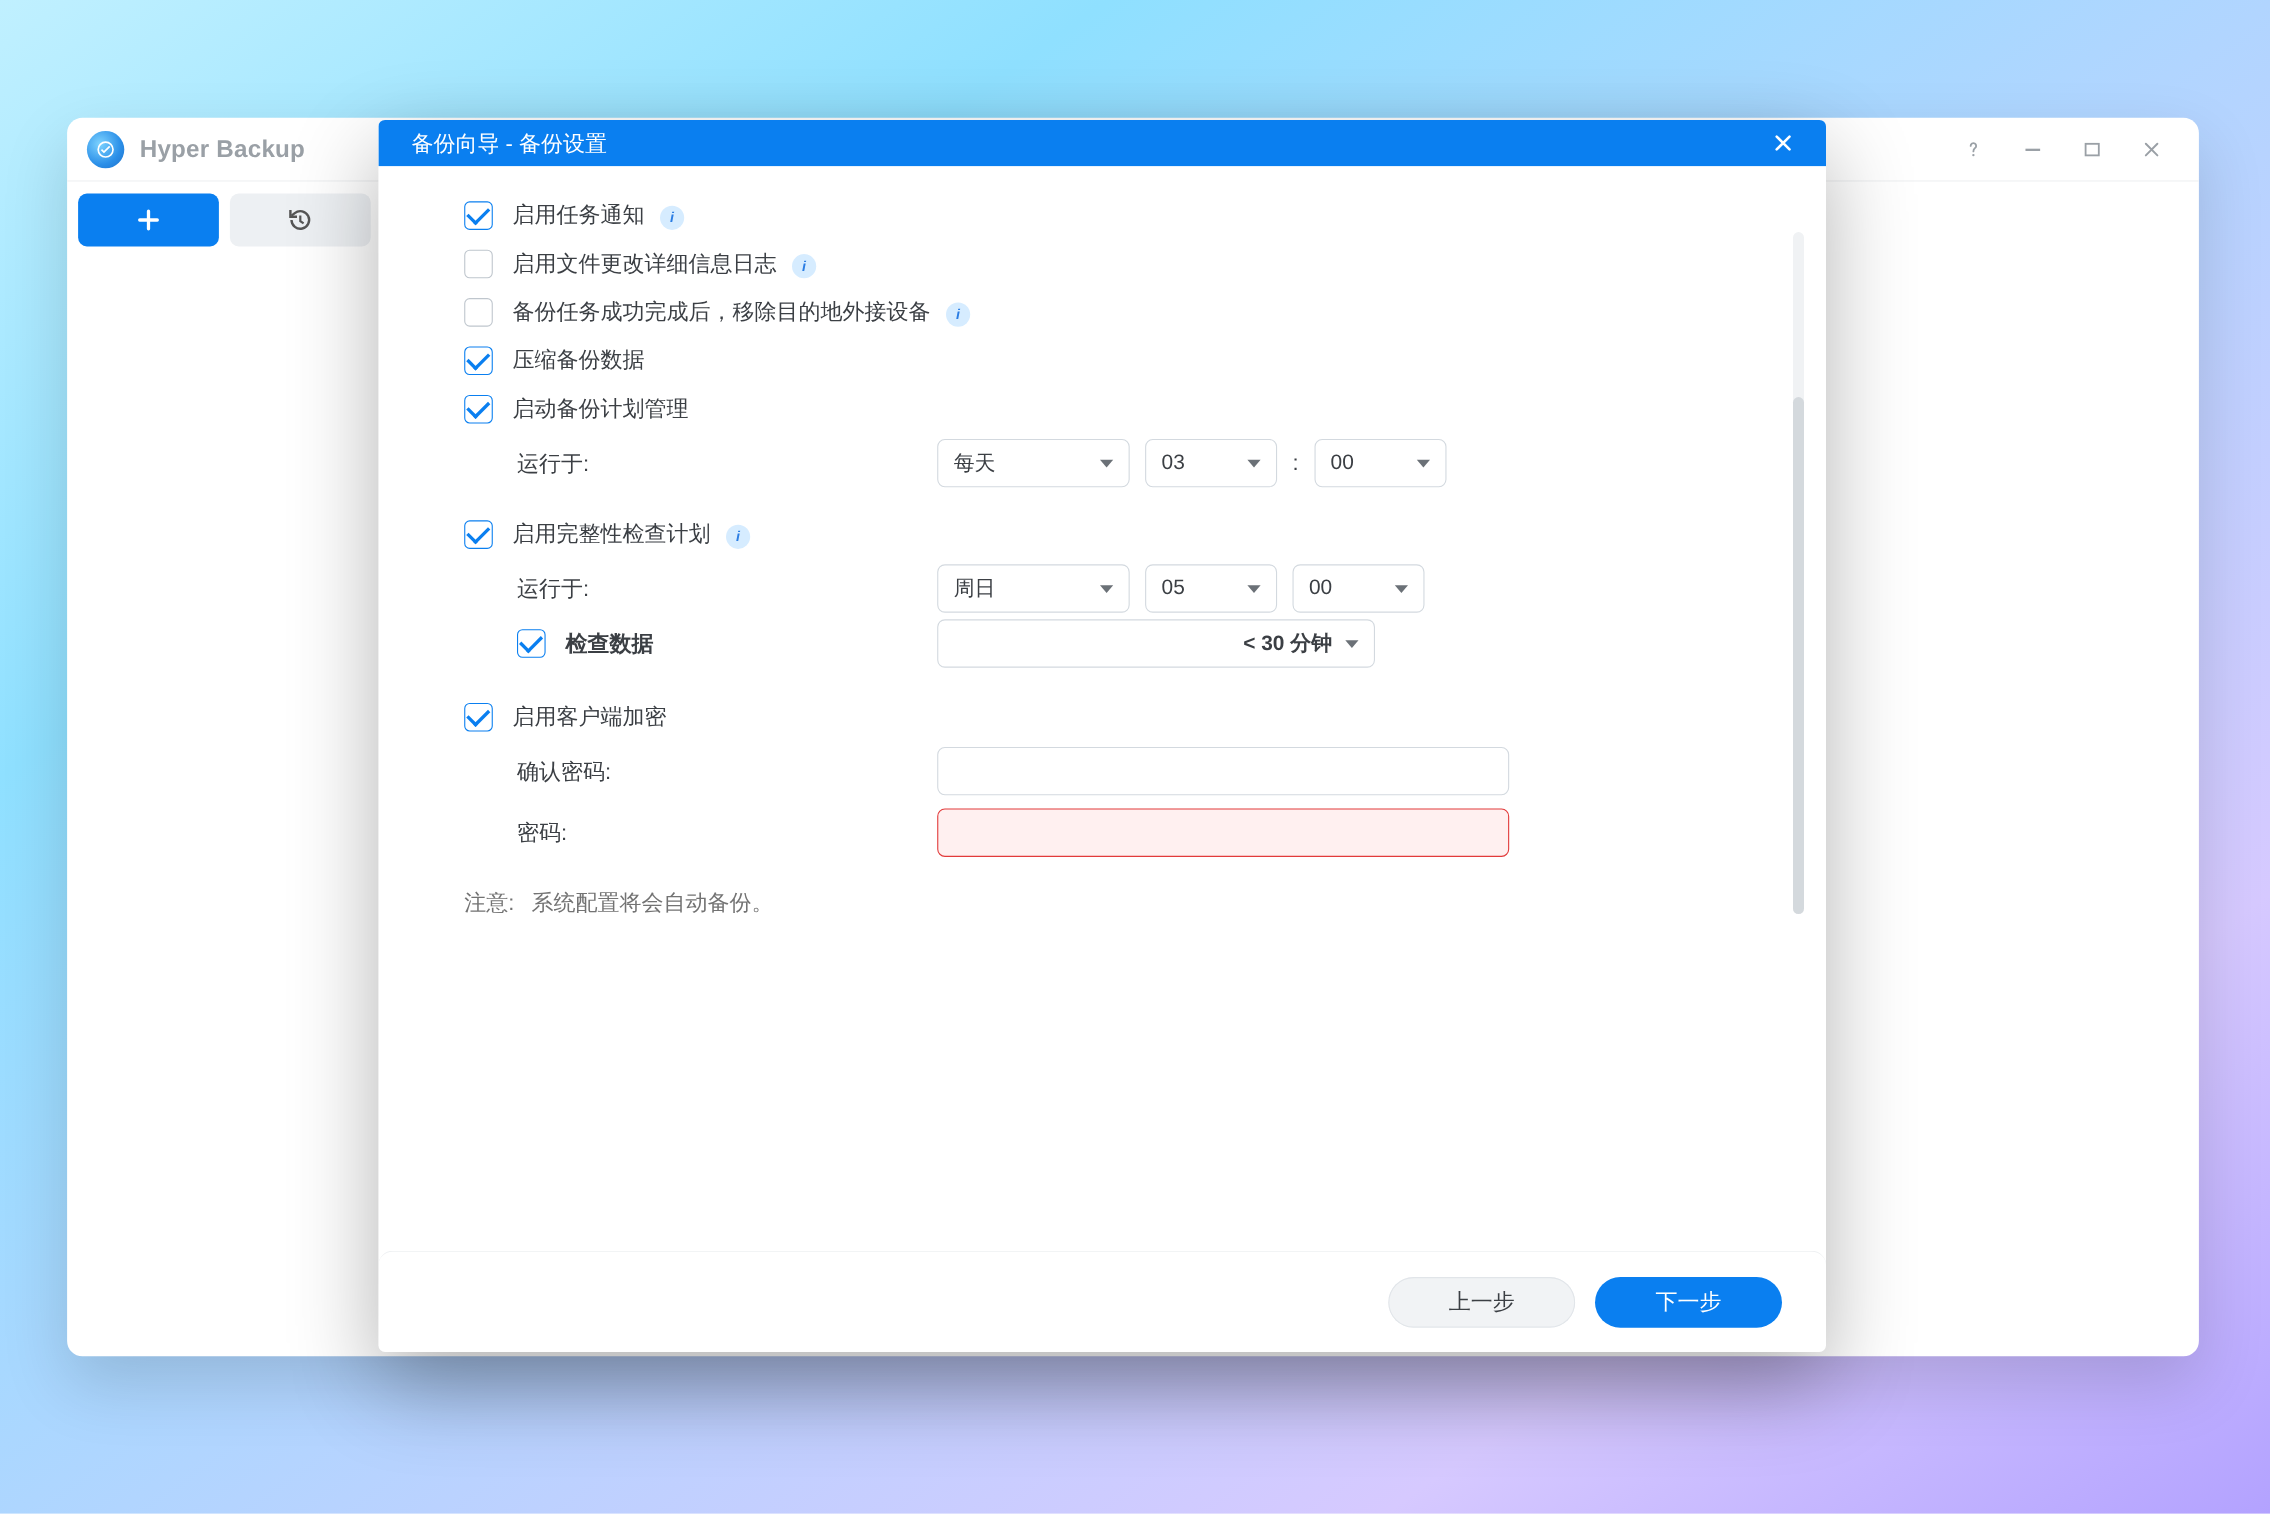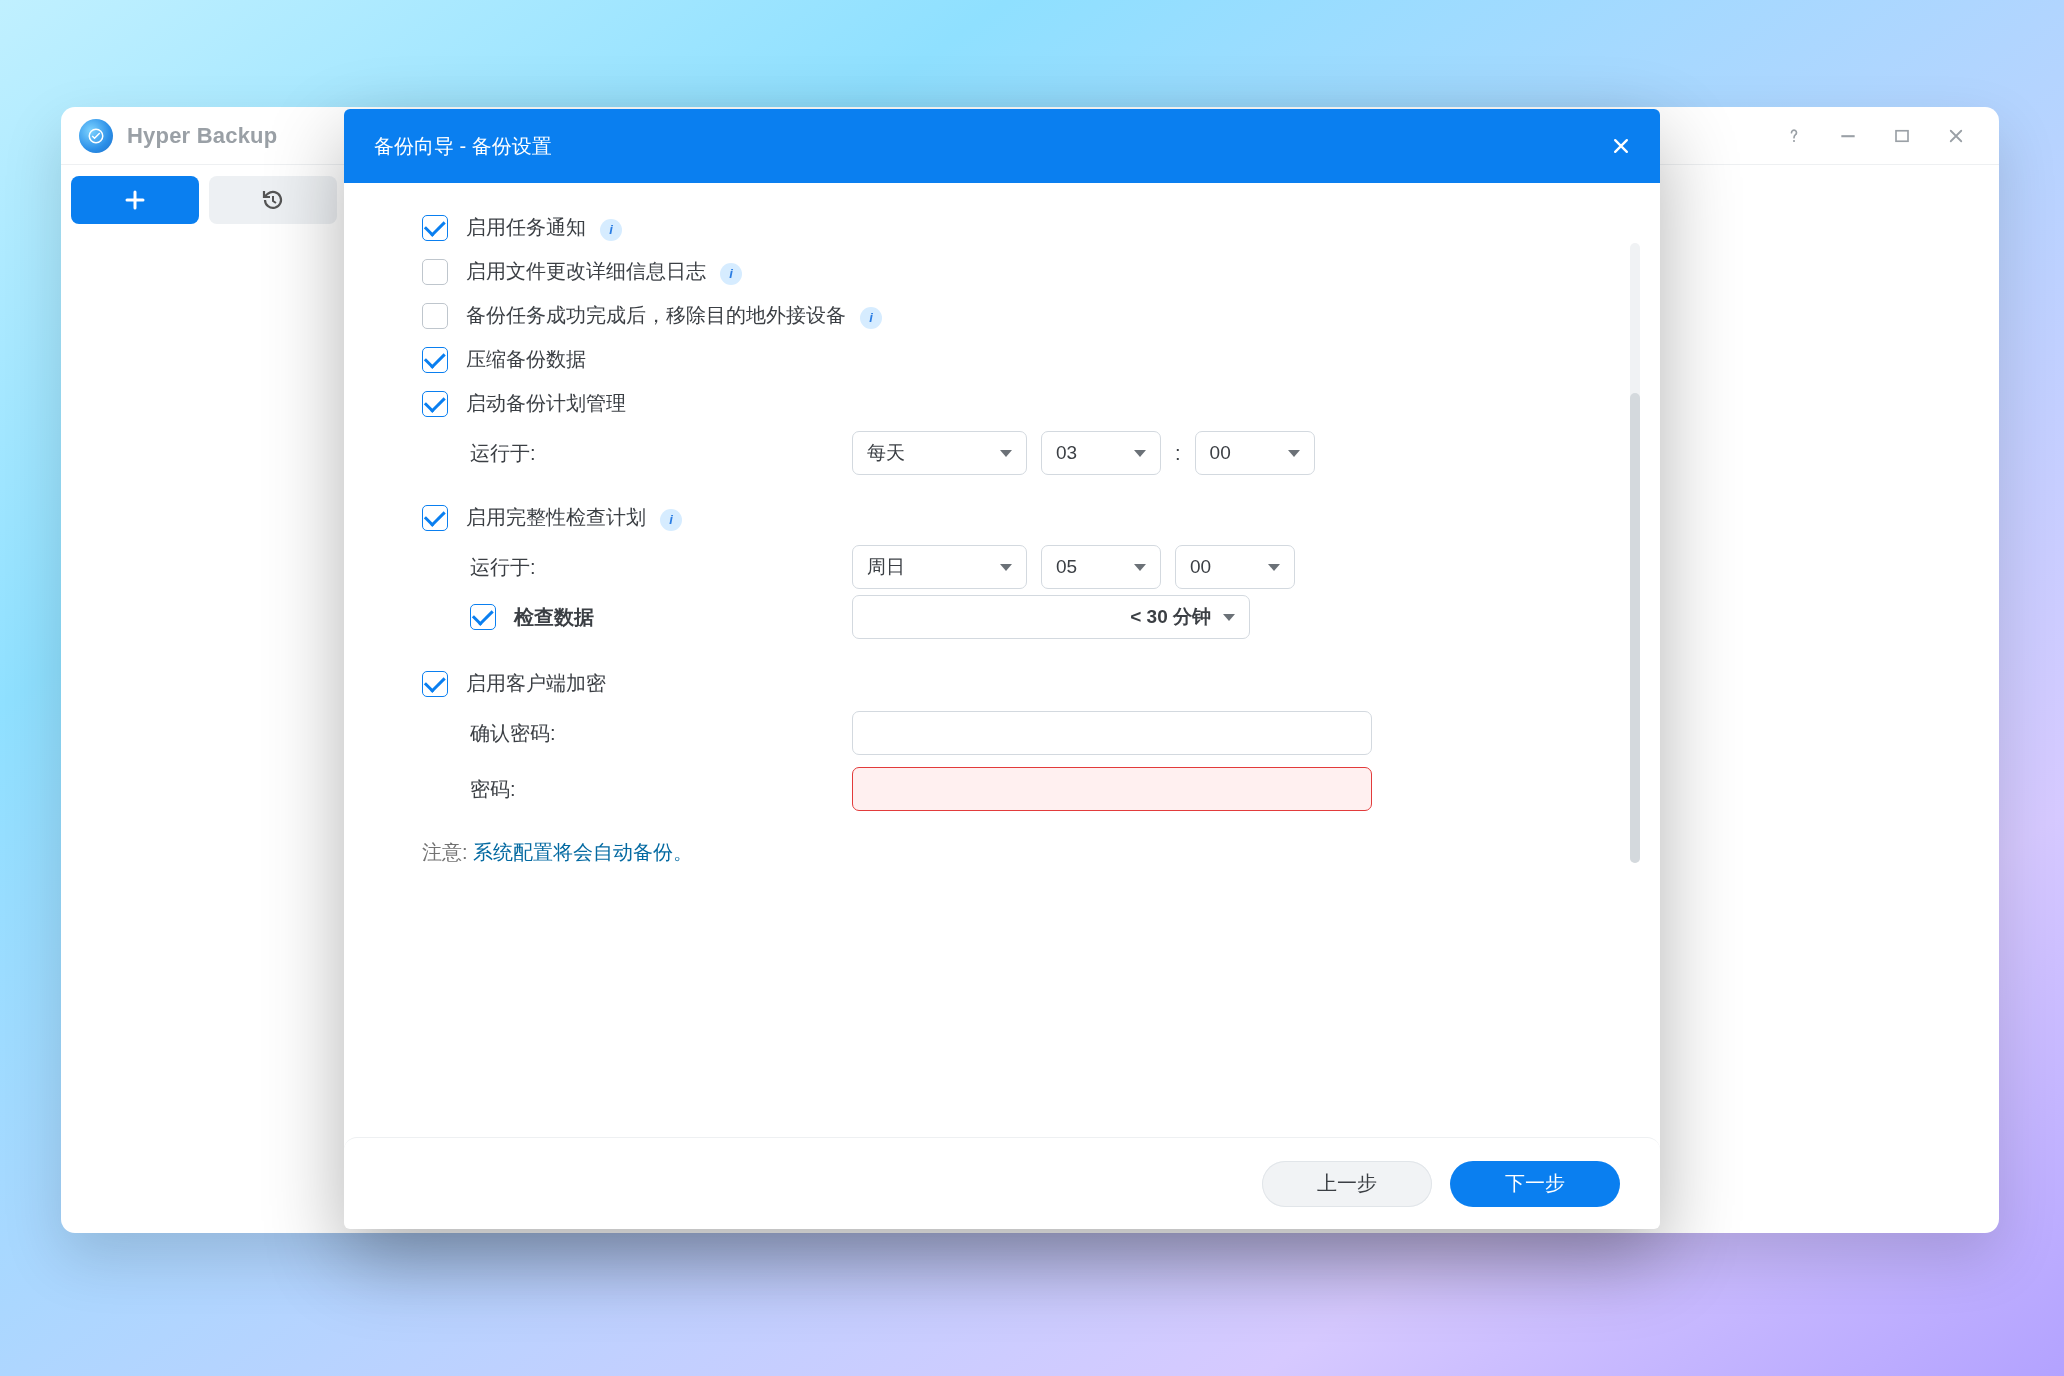--- a/index.html
+++ b/index.html
@@ -90,21 +90,21 @@
     width: 1316px;
     height: 1120px;
     background: #fff;
     border-radius: 6px;
     box-shadow: 0 30px 80px rgba(0,0,0,0.30);
     overflow: hidden;
     display: flex;
     flex-direction: column;
   }
   .modal-header {
-    height: 74px;
+    height: 42px;
     background: #0a7ff0;
     color: #fff;
     display: flex;
     align-items: center;
     padding: 0 22px 0 30px;
     font-size: 20px;
   }
   .modal-header .mh-title { font-weight: 500; }
   .modal-header .spacer { flex:1 1 auto; }
   .modal-close {
@@ -200,21 +200,21 @@
 
   .tinput { width:520px; }
   .tinput input {
     border:none; outline:none; width:100%; height:100%;
     font-size:19px; background:transparent;
   }
   .tinput.error { border-color:#e23b3b; background:#fff0f0; }
 
   .note { margin-top: 22px; font-size: 20px; }
   .note .note-label { color:#737373; font-weight:500; }
-  .note .note-text { color:#0369a1; }
+  .note .note-text { color:#737373;margin-left:10px; }
 
   
   .scroll-track {
     position: absolute;
     right: 20px;
     top: 60px;
     width: 10px;
     height: 620px;
     background: #f0f2f4;
     border-radius: 5px;

